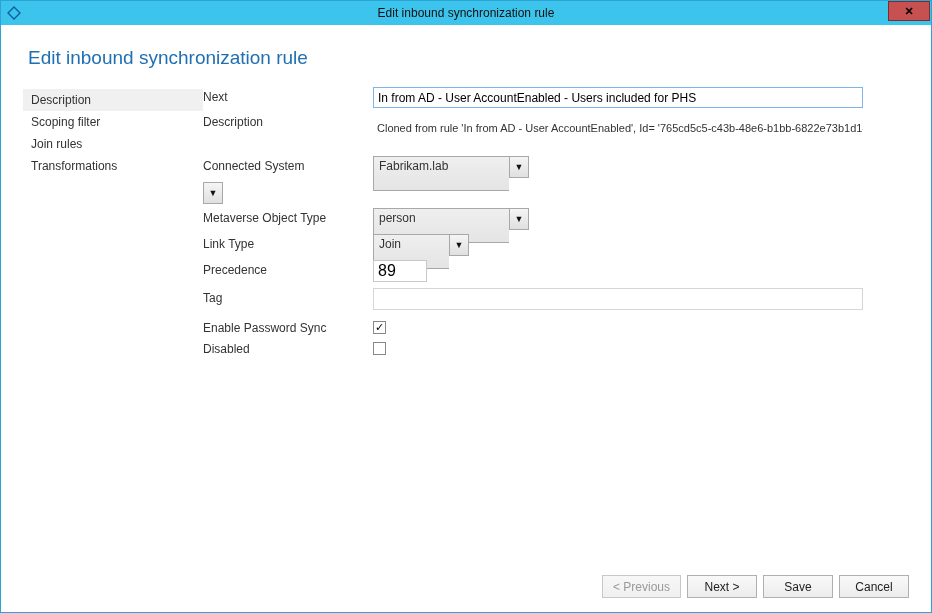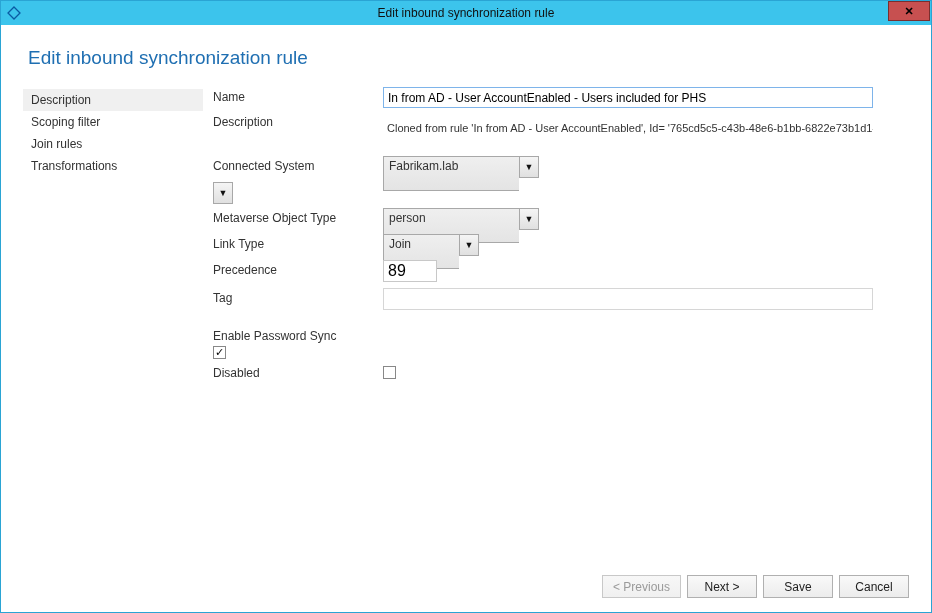--- a/index.html
+++ b/index.html
@@ -65,21 +65,20 @@
   }
   .page-title {
     color: #1f6fb2;
     font-size: 19px;
     font-weight: 400;
     margin-bottom: 18px;
     padding-left: 5px;
   }
   .main-row {
     display: flex;
-    gap: 10px;
     flex: 1;
   }
   .sidebar {
     width: 180px;
     padding-top: 2px;
   }
   .sidebar-item {
     padding: 4px 8px;
     font-size: 12px;
     color: #333;
@@ -239,21 +238,21 @@
           <span>Join rules</span>
         </div>
         <div class="sidebar-item">
           <span>Transformations</span>
         </div>
       </div>
 
       <div class="form-area">
 
         <div class="form-row">
-          <div class="form-label">Name</div>
+          <div class="form-label">Next</div>
           <div class="form-control-cell">
             <input type="text" class="full" value="In from AD - User AccountEnabled - Users included for PHS" style="">
           </div>
         </div>
 
         <div class="form-row">
           <div class="form-label">Description</div>
           <div class="form-control-cell">
             <div class="desc-box">Cloned from rule 'In from AD - User AccountEnabled', Id= '765cd5c5-c43b-48e6-b1bb-6822e73b1d14', A</div>
           </div>
@@ -304,21 +303,21 @@
           </div>
         </div>
 
         <div class="form-row" style="margin-top:6px;">
           <div class="form-label">Tag</div>
           <div class="form-control-cell">
             <input type="text" class="tag" value="" style="">
           </div>
         </div>
 
-        <div class="form-row" style="margin-top:16px;flex-direction:column;">
+        <div class="form-row" style="margin-top:8px;">
           <div class="form-label">Enable Password Sync</div>
           <div class="form-control-cell">
             <div class="checkbox checked"></div>
           </div>
         </div>
 
         <div class="form-row">
           <div class="form-label">Disabled</div>
           <div class="form-control-cell">
             <div class="checkbox"></div>

